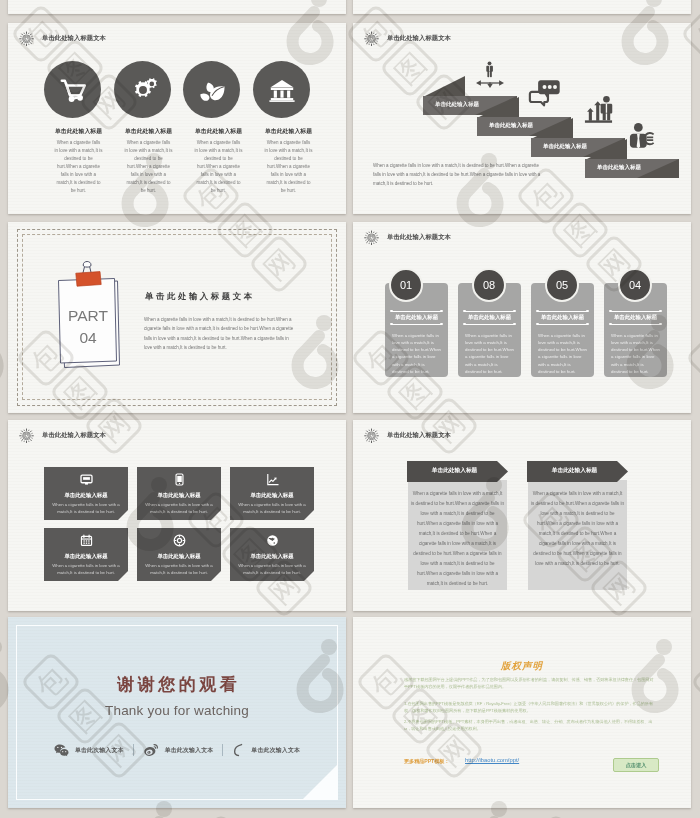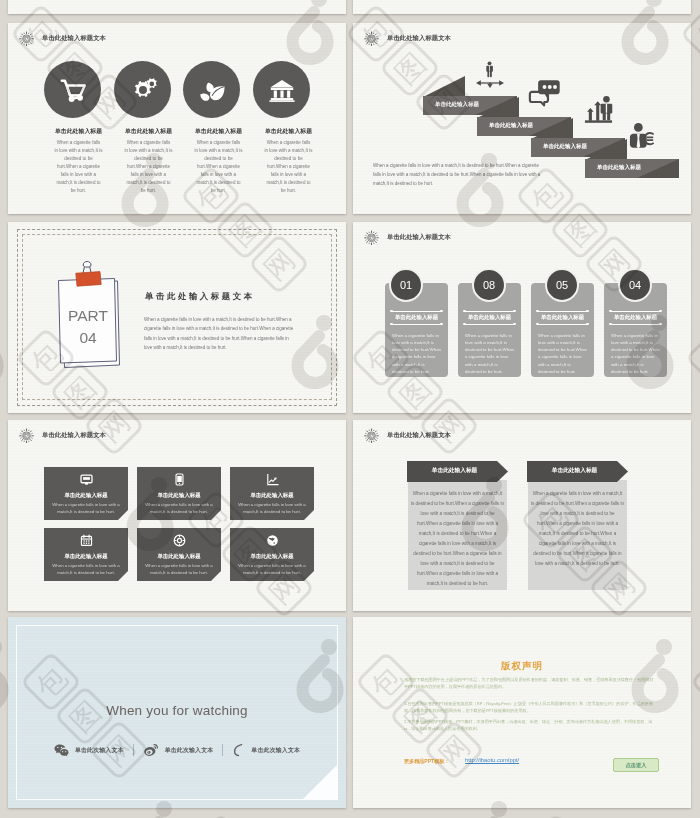--- a/index.html
+++ b/index.html
@@ -51,21 +51,21 @@
   .s7ttl{position:absolute;width:100%;text-align:center;top:56px;font-size:17px;font-weight:700;
          color:#7a4540;letter-spacing:3.5px;text-indent:3.5px;}
   .s7sub{position:absolute;width:100%;text-align:center;top:86px;font-size:13.5px;color:#6b6360;letter-spacing:.2px;}
   .s7items{position:absolute;left:0;right:0;top:126px;display:flex;justify-content:center;align-items:center;}
   .s7it{display:flex;align-items:center;}
   .s7it .t{margin-left:6px;font-size:5.9px;font-weight:700;color:#575757;white-space:nowrap;letter-spacing:.2px;}
   .s7sep{width:1px;height:12px;background:#a8b7c0;margin:0 9px;}
   .s7tri{position:absolute;right:9px;bottom:9px;width:0;height:0;
          border-left:34px solid transparent;border-bottom:34px solid #fbfdfe;}
   
-  .s8ttl{position:absolute;width:100%;text-align:center;top:43px;font-size:9.5px;font-weight:700;color:#e2a33f;letter-spacing:1px;}
+  .s8ttl{position:absolute;width:100%;text-align:center;top:43px;font-size:9.5px;font-weight:700;color:#e2a33f;letter-spacing:1px;font-style:italic;}
   .s8p{position:absolute;font-size:4.1px;line-height:1.62;color:#a7bb8e;}
   .s8more{position:absolute;left:51px;top:141px;font-size:5.2px;font-weight:700;color:#dfa042;letter-spacing:-.1px;}
   .s8link{position:absolute;left:112px;top:140px;font-size:5.8px;color:#4387c6;text-decoration:underline;}
   .s8btn{position:absolute;left:260px;top:141px;width:44px;height:12px;background:#d8e9c5;border:.8px solid #aecb8e;
          border-radius:2px;display:flex;align-items:center;justify-content:center;font-size:5.2px;font-weight:700;color:#4c8b6a;}
   
   .wmlayer{position:absolute;left:0;top:0;width:700px;height:818px;pointer-events:none;z-index:5;opacity:.26;mix-blend-mode:multiply;}
 </style>
 </head>
 <body>
@@ -453,21 +453,22 @@
       </svg>
     <div class="s6bttl" style="left:54px;top:47px;width:95px;text-align:center">单击此处输入标题</div>
     <div class="s6bttl" style="left:174px;top:47px;width:95px;text-align:center">单击此处输入标题</div>
     <div class="s6body" style="left:58px;top:69px;width:93px">When a cigarette falls in love with a match,It is destined to be hurt.When a cigarette falls in love with a match,It is destined to be hurt.When a cigarette falls in love with a match,It is destined to be hurt.When a cigarette falls in love with a match,It is destined to be hurt.When a cigarette falls in love with a match,It is destined to be hurt.When a cigarette falls in love with a match,It is destined to be hurt.</div>
     <div class="s6body" style="left:178px;top:69px;width:93px">When a cigarette falls in love with a match,It is destined to be hurt.When a cigarette falls in love with a match,It is destined to be hurt.When a cigarette falls in love with a match,It is destined to be hurt.When a cigarette falls in love with a match,It is destined to be hurt.When a cigarette falls in love with a match,It is destined to be hurt.</div>
   </div>
 
   <div class="slide c0 r3 s7">
     <div class="tex"></div>
     <div class="s7frame"></div>
-    <div class="s7sub">When you for watching</div>
+    <div class="s7ttl">谢谢您的观看</div>
+    <div class="s7sub">Thank you for watching</div>
     <div class="s7items">
       <div class="s7it">
         <svg width="15" height="14" viewBox="0 0 32 30">
             <use href="#ico-wechat"></use>
           </svg>
         <div class="t">单击此次输入文本</div>
         </div>
       <div class="s7sep"></div>
       <div class="s7it">
         <svg width="16" height="14" viewBox="0 0 32 30">

